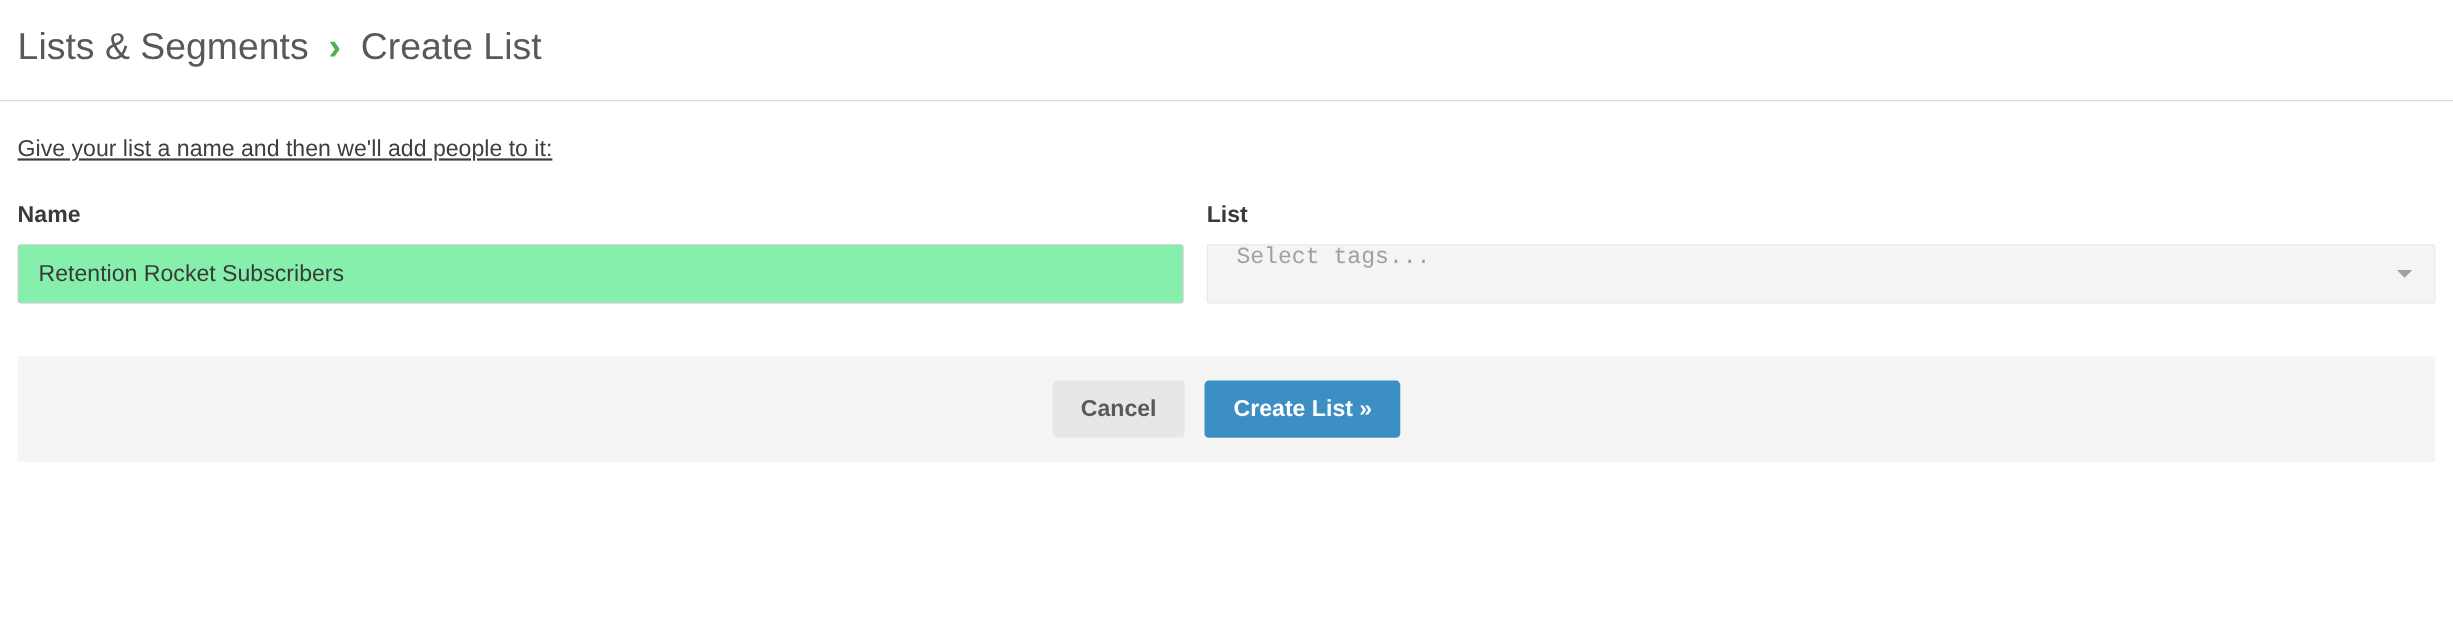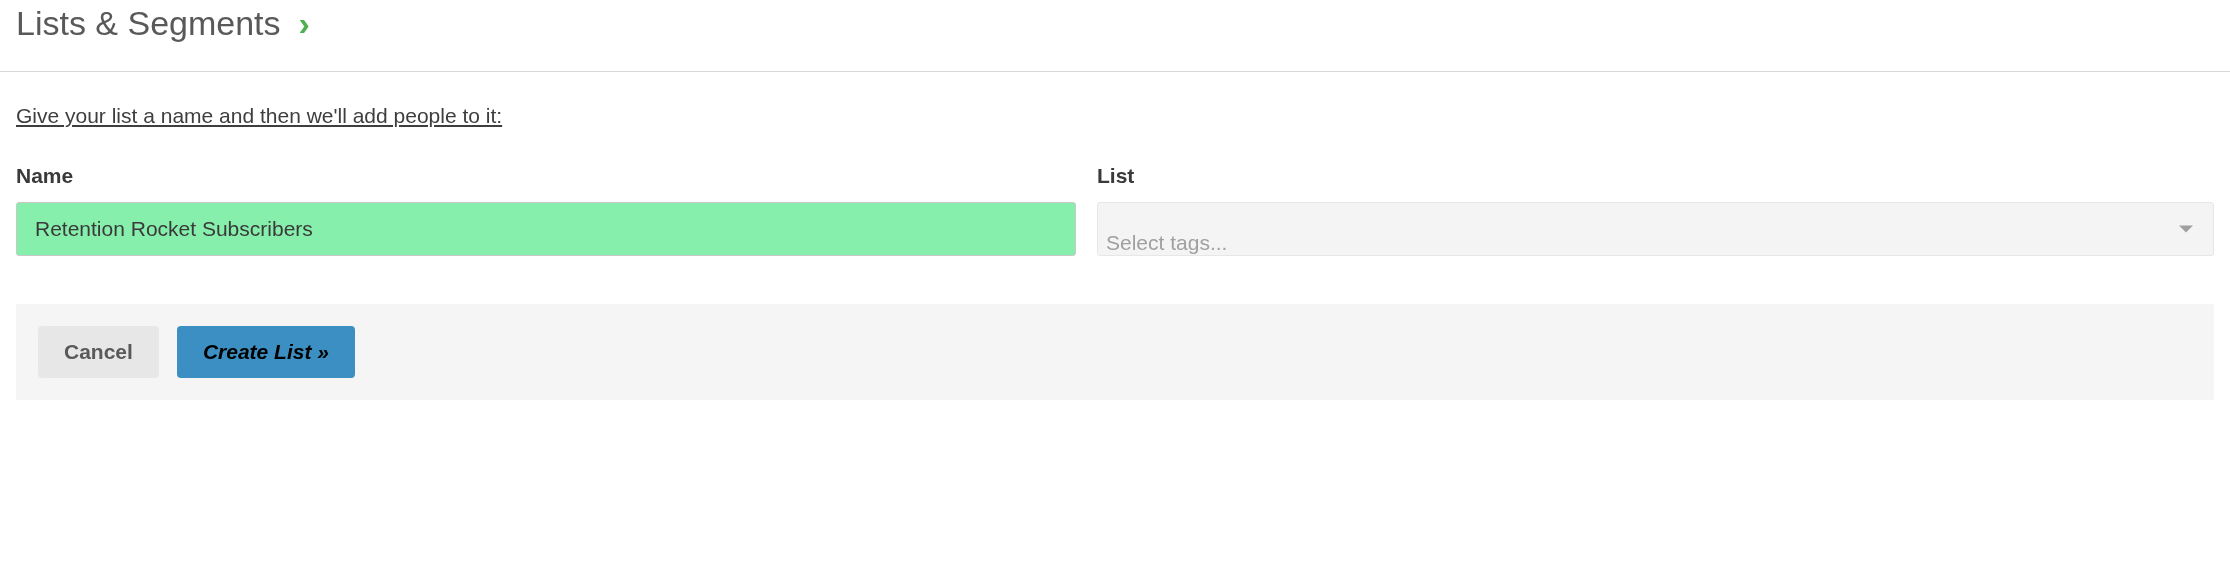--- a/index.html
+++ b/index.html
@@ -2,21 +2,21 @@
 <html><head>
   <meta charset="utf-8">
   <style>
     * { box-sizing: border-box; margin: 0; padding: 0; }
     body {
       font-family: -apple-system, BlinkMacSystemFont, "Segoe UI", Helvetica, Arial, sans-serif;
       background: #fff;
       color: #4a4a4a;
     }
     .header {
-      padding: 4px 16px 28px 16px;
+      padding: 24px 16px 28px 16px;
     }
     .breadcrumb {
       display: flex;
       align-items: center;
       font-size: 34px;
       color: #595959;
       font-weight: 400;
     }
     .breadcrumb-link {
       color: #595959;
@@ -72,23 +72,24 @@
       outline: none;
     }
     .select-wrapper {
       position: relative;
       width: 100%;
       height: 54px;
       background: #f4f4f4;
       border: 1px solid #e7e7e7;
       border-radius: 3px;
       display: flex;
-      align-items: flex-end;
-      padding: 0 8px;
+      align-items: flex-start;
+      padding: 0 26px;
       cursor: pointer;
+      font-family: Liberation Mono, monospace;
     }
     .select-placeholder {
       color: #a0a0a0;
       font-size: 21px;
     }
     .select-caret {
       position: absolute;
       right: 20px;
       top: 50%;
       transform: translateY(-50%);
@@ -96,49 +97,49 @@
       height: 0;
       border-left: 7px solid transparent;
       border-right: 7px solid transparent;
       border-top: 7px solid #a0a0a0;
     }
     .action-bar {
       margin: 48px 16px 0 16px;
       background: #f5f5f5;
       padding: 22px 22px;
       display: flex;
-      justify-content: flex-start;
+      justify-content: center;
       gap: 18px;
     }
     .btn {
       height: 52px;
       padding: 0 26px;
       border: none;
       border-radius: 4px;
       font-size: 21px;
       font-weight: 600;
       cursor: pointer;
     }
     .btn-cancel {
       background: #e7e7e7;
       color: #595959;
     }
     .btn-primary {
       background: #3b8fc2;
-      color: #000000;
-      font-style: italic;
+      color: #ffffff;
     }
   </style>
 </head>
 <body>
 
 <div class="header">
   <div class="breadcrumb">
     <a class="breadcrumb-link">Lists &amp; Segments</a>
     <span class="breadcrumb-sep">›</span>
+    <span class="breadcrumb-current">Create List</span>
   </div>
 </div>
 
 <hr class="divider">
 
 <p class="intro">Give your list a name and then we'll add people to it:</p>
 
 <div class="form-row">
   <div class="form-group-name">
     <label class="form-label">Name</label>

